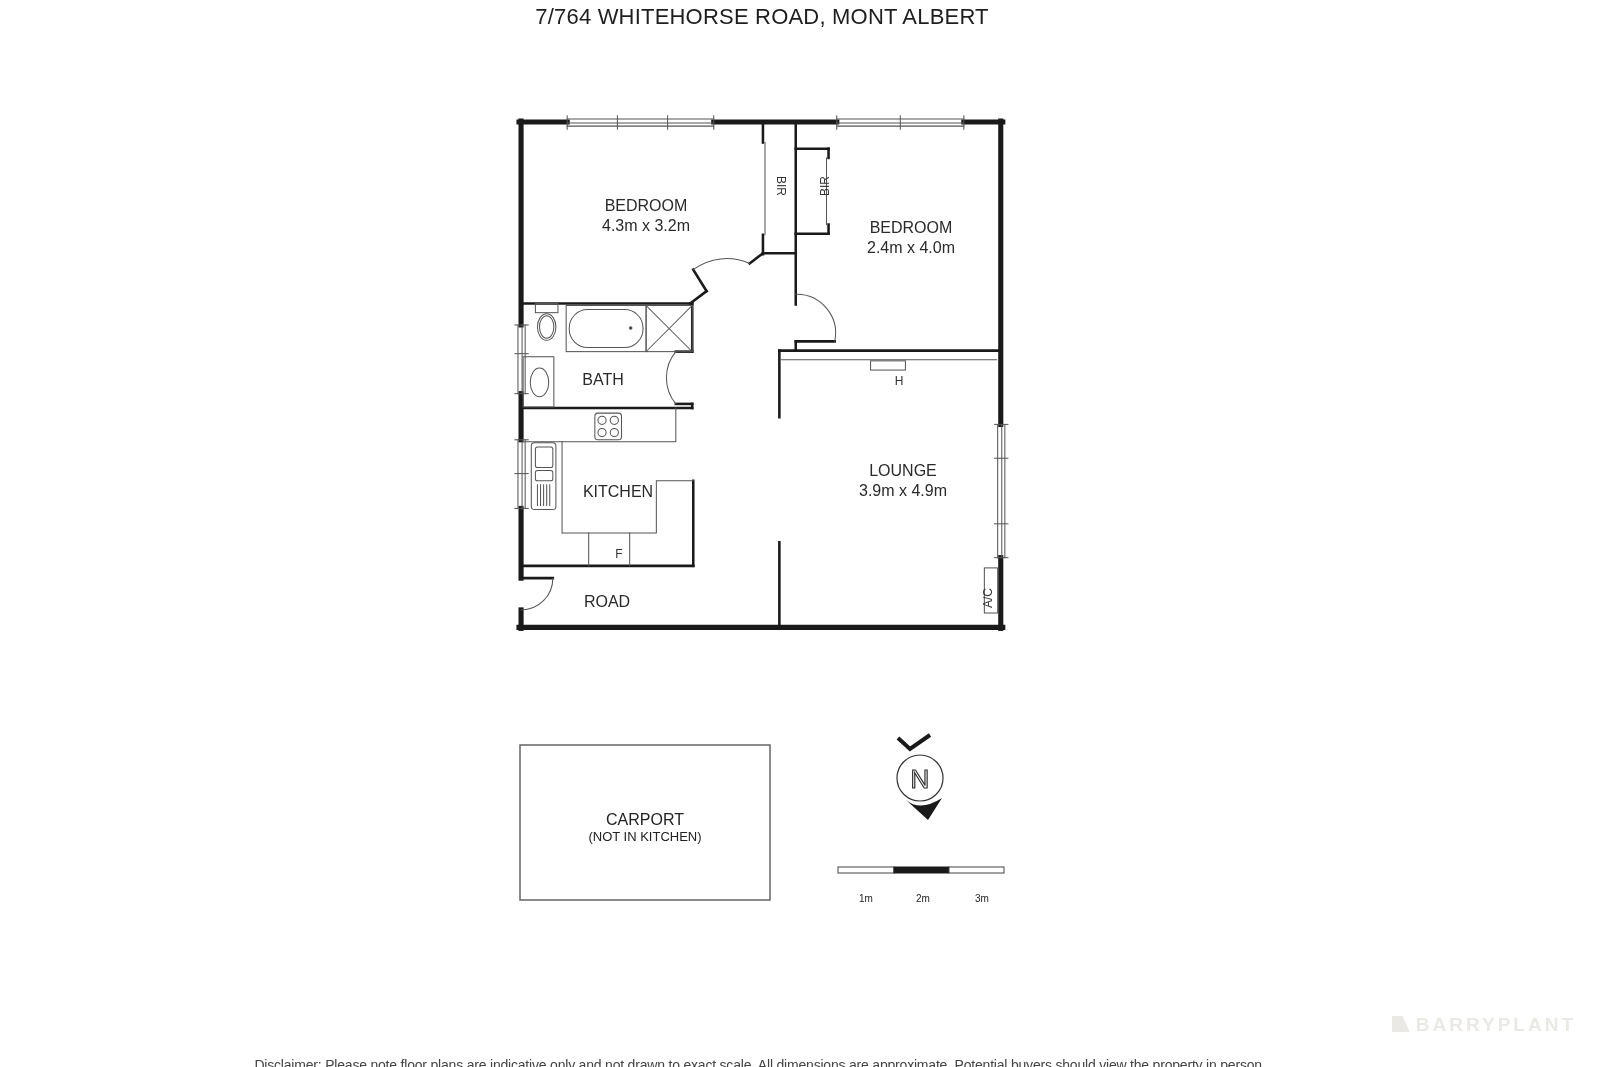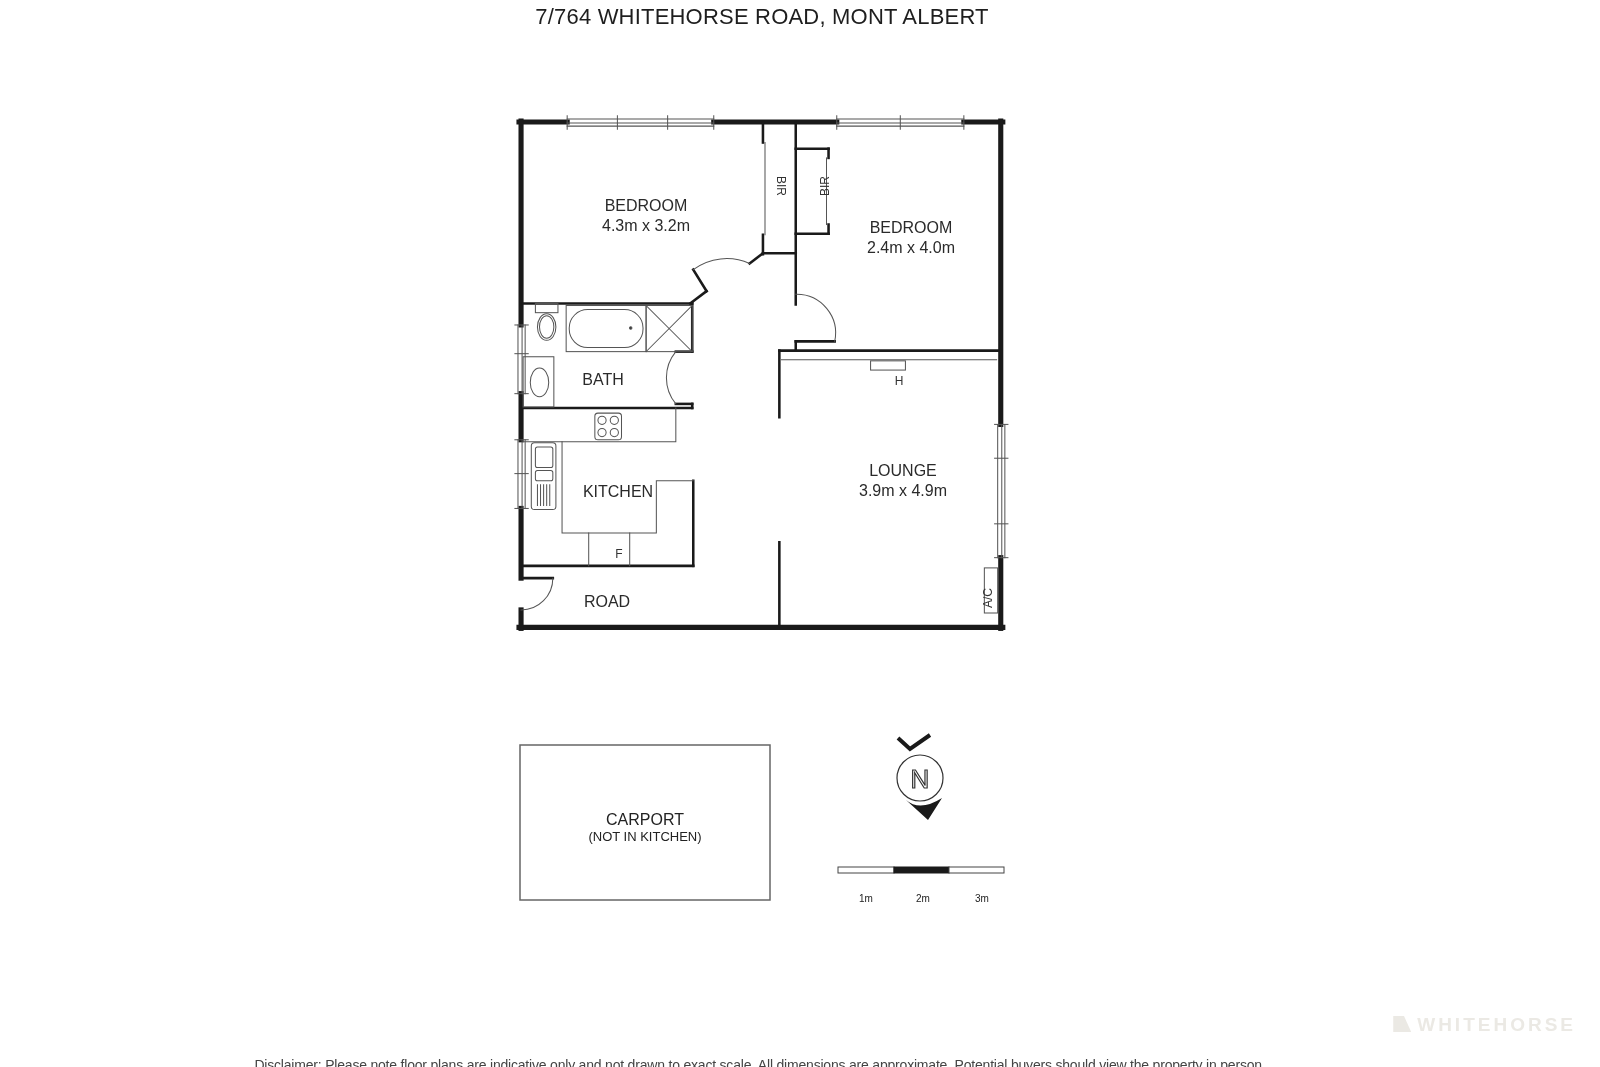--- a/index.html
+++ b/index.html
@@ -221,14 +221,14 @@
   <span class="sub">(NOT IN KITCHEN)</span>
 </div>
 
 <div class="scale-label" style="left:866px; top:893px;">1m</div>
 <div class="scale-label" style="left:923px; top:893px;">2m</div>
 <div class="scale-label" style="left:982px; top:893px;">3m</div>
 
 <div class="disclaimer">Disclaimer: Please note floor plans are indicative only and not drawn to exact scale. All dimensions are approximate. Potential buyers should view the property in person.</div>
 
 <div class="brand">
-  <span class="mark"></span><span>WHITEHORSE</span>
+  <span class="mark"></span><span>BARRYPLANT</span>
 </div>
 
 </body></html>

